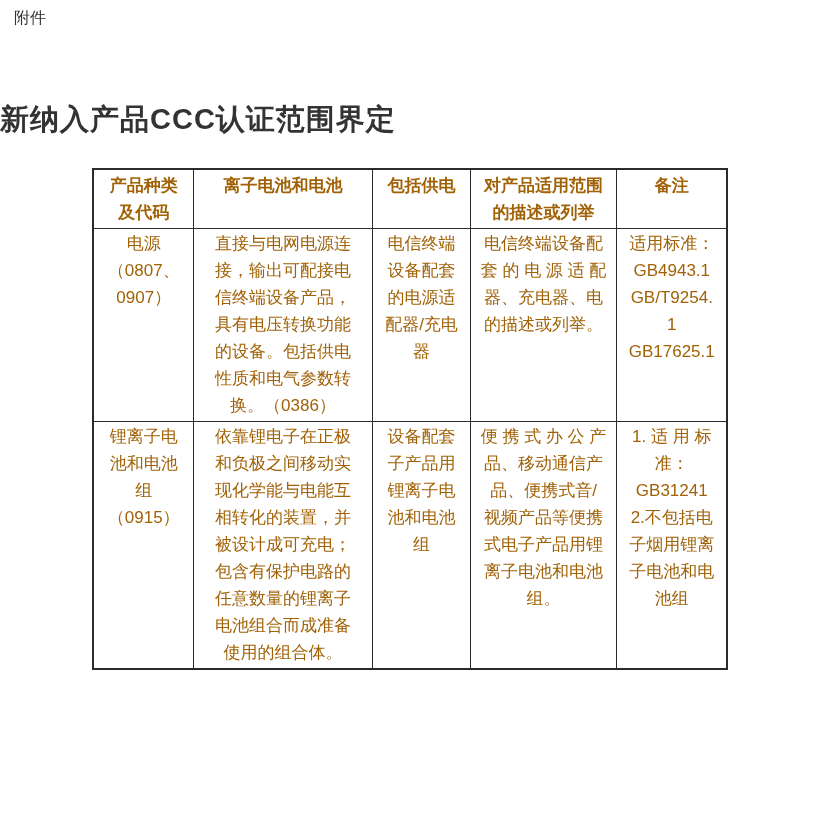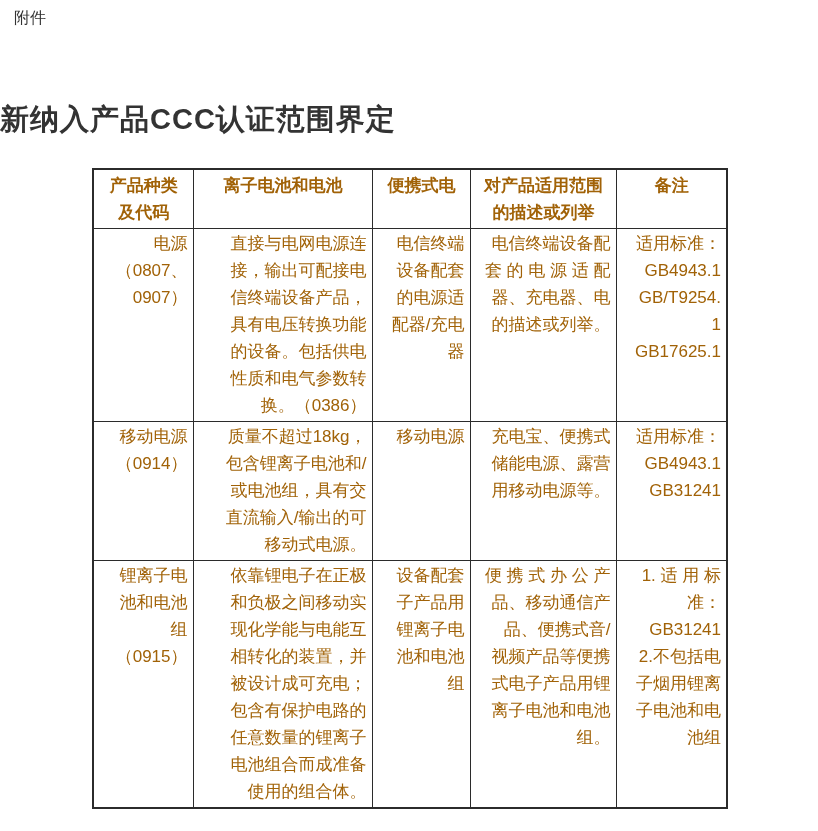--- a/index.html
+++ b/index.html
@@ -51,21 +51,21 @@
     color: #a16207;
     white-space: pre-line;
     overflow: hidden;
   }
   table.ccc-table th {
     font-weight: bold;
     text-align: center;
     padding-top: 2px;
   }
   table.ccc-table td {
-    text-align: right;
+    text-align: center;
   }
 </style>
 </head>
 <body>
 
 <div class="page">
 
   <div class="attachment-label">附件</div>
 
   <div class="doc-title">新纳入产品CCC认证范围界定</div>
@@ -76,21 +76,21 @@
       <col style="width:179px">
       <col style="width:98px">
       <col style="width:146px">
       <col style="width:111px">
     </colgroup>
     <thead>
       <tr>
         <th>产品种类
 及代码</th>
         <th>离子电池和电池</th>
-        <th>便携式电</th>
+        <th>包括供电</th>
         <th>对产品适用范围
 的描述或列举</th>
         <th>备注</th>
       </tr>
     </thead>
     <tbody>
       <tr>
         <td>电源
 （0807、
 0907）</td>
@@ -108,36 +108,20 @@
 器</td>
         <td>电信终端设备配
 套 的 电 源 适 配
 器、充电器、电
 的描述或列举。</td>
         <td>适用标准：
 GB4943.1
 GB/T9254.
 1
 GB17625.1</td>
-      </tr>
-      <tr>
-        <td>移动电源
-（0914）</td>
-        <td>质量不超过18kg，
-包含锂离子电池和/
-或电池组，具有交
-直流输入/输出的可
-移动式电源。</td>
-        <td>移动电源</td>
-        <td>充电宝、便携式
-储能电源、露营
-用移动电源等。</td>
-        <td>适用标准：
-GB4943.1
-GB31241</td>
       </tr>
       <tr>
         <td>锂离子电
 池和电池
 组
 （0915）</td>
         <td>依靠锂电子在正极
 和负极之间移动实
 现化学能与电能互
 相转化的装置，并

